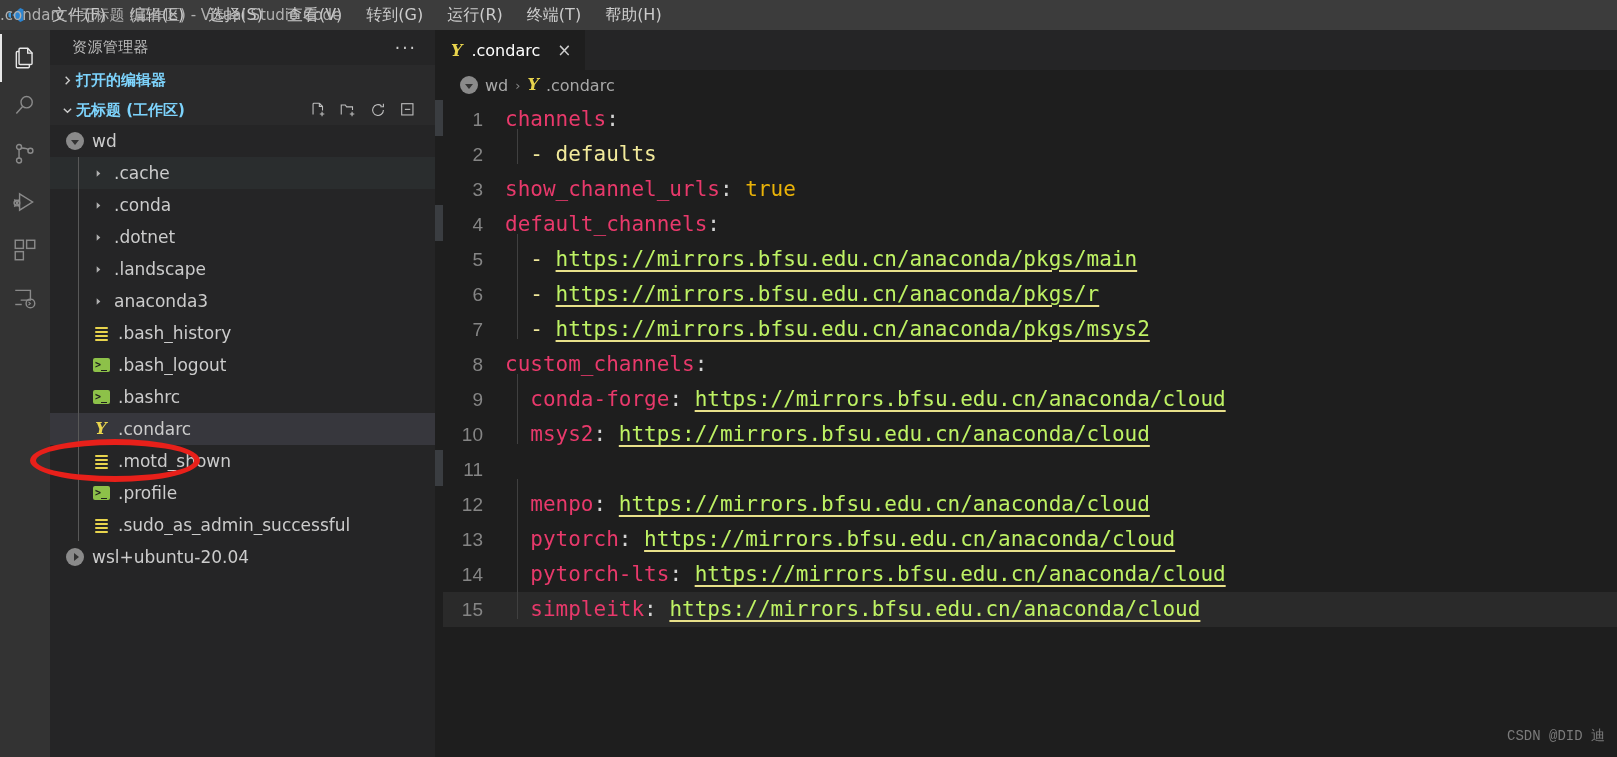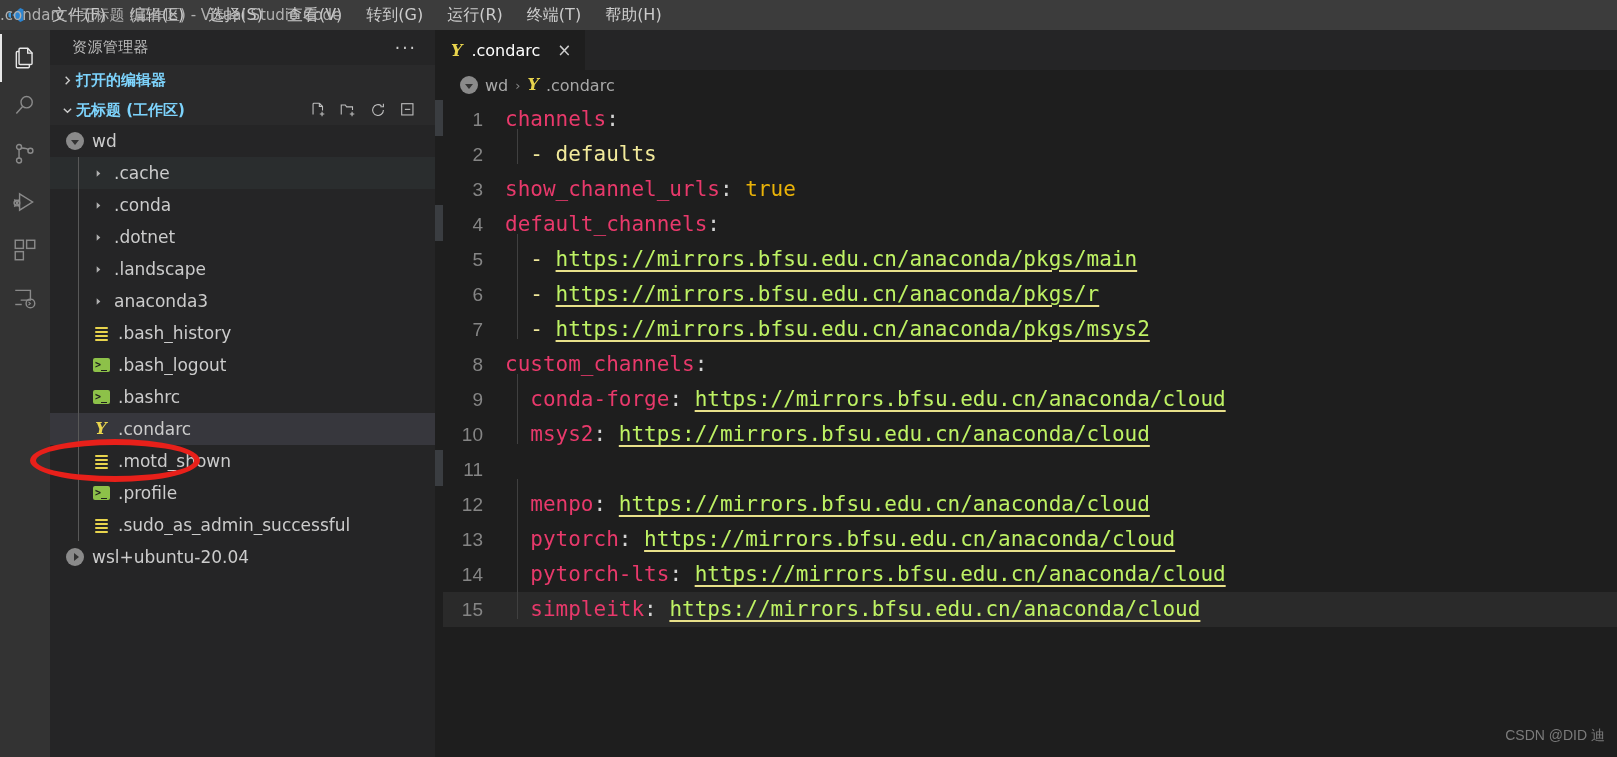--- a/index.html
+++ b/index.html
@@ -165,21 +165,21 @@
   .k-link  { color: #bef264; text-decoration: underline; text-decoration-color: #e8e08a; text-underline-offset: 4px; }
 
   
   .annot-ellipse {
     position: absolute; border: 6px solid #e8201a; border-radius: 50%;
     pointer-events: none; z-index: 40;
   }
 
   .watermark {
     position: absolute; right: 12px; bottom: 12px; color: #7b7b7b; font-size: 14px;
-    font-family: Liberation Sans, sans-serif; z-index: 30; text-align: center;
+    font-family: Liberation Mono, monospace; z-index: 30; text-align: center;
   }
 </style>
 </head>
 <body>
 
 <div class="app">
 
   <div class="titlebar">
     <div class="vscode-logo">
       <svg width="20" height="20" viewBox="0 0 24 24">

